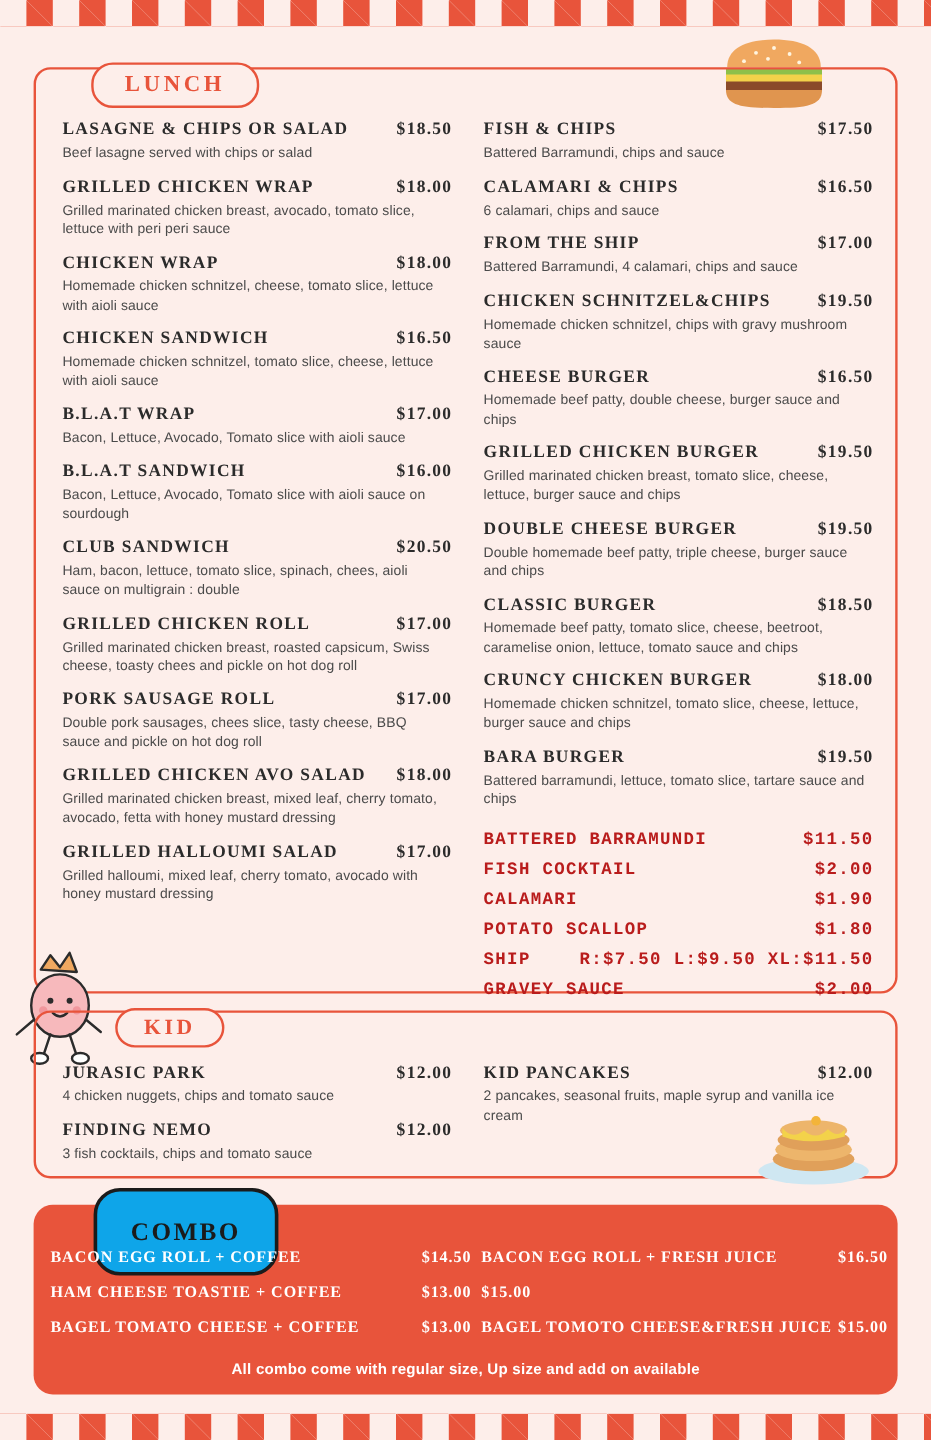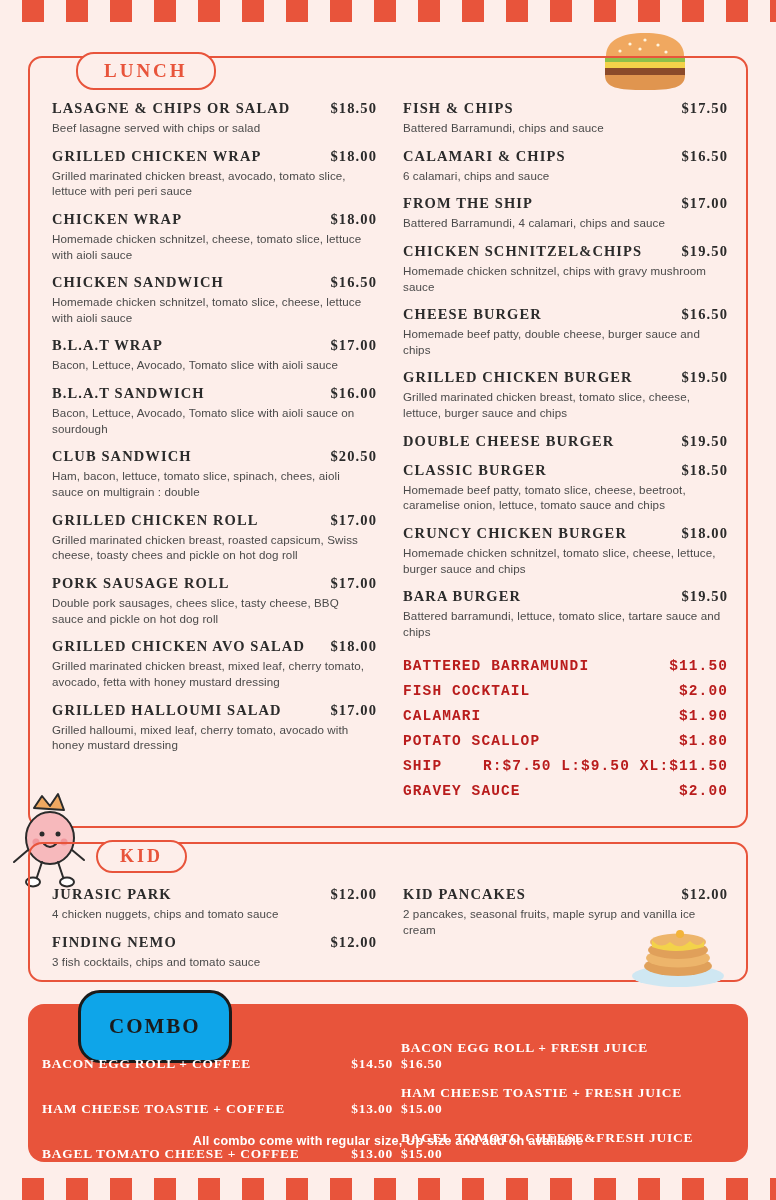--- a/index.html
+++ b/index.html
@@ -129,21 +129,21 @@
     display: flex;
     justify-content: space-between;
     align-items: baseline;
     font-family: "Liberation Serif", serif;
     font-weight: bold;
     color: #fff;
     font-size: 13.4px;
     letter-spacing: 0.8px;
   }
   .combo-cell.left { width: 358px; padding-left: 6px; align-items: flex-end; }
-  .combo-cell.right { width: 348px; padding-left: 8px; flex-direction: column; }
+  .combo-cell.right { width: 348px; padding-left: 8px; }
   .combo-note {
     position: absolute;
     left: 0; top: 1134px;
     width: 776px;
     text-align: center;
     color: #fff;
     font-size: 12.6px;
     font-weight: bold;
     letter-spacing: 0.2px;
   }
@@ -303,20 +303,21 @@
             <span class="item-name">GRILLED CHICKEN BURGER</span>
             <span class="item-price">$19.50</span>
           </div>
         <div class="item-desc">Grilled marinated chicken breast, tomato slice, cheese, lettuce, burger sauce and chips</div>
       </div>
       <div class="item">
         <div class="item-head">
             <span class="item-name">DOUBLE CHEESE BURGER</span>
             <span class="item-price">$19.50</span>
           </div>
+        <div class="item-desc">Double homemade beef patty, triple cheese, burger sauce and chips</div>
       </div>
       <div class="item">
         <div class="item-head">
             <span class="item-name">CLASSIC BURGER</span>
             <span class="item-price">$18.50</span>
           </div>
         <div class="item-desc">Homemade beef patty, tomato slice, cheese, beetroot, caramelise onion, lettuce, tomato sauce and chips</div>
       </div>
       <div class="item">
         <div class="item-head">
@@ -433,21 +434,20 @@
           <span>BACON EGG ROLL + FRESH JUICE</span>
           <span>$16.50</span>
         </div>
     </div>
     <div class="combo-line">
       <div class="combo-cell left">
           <span>HAM CHEESE TOASTIE + COFFEE</span>
           <span>$13.00</span>
         </div>
       <div class="combo-cell right">
-          <span>HAM CHEESE TOASTIE + FRESH JUICE</span>
           <span>$15.00</span>
         </div>
     </div>
     <div class="combo-line">
       <div class="combo-cell left">
           <span>BAGEL TOMATO CHEESE + COFFEE</span>
           <span>$13.00</span>
         </div>
       <div class="combo-cell right">
           <span>BAGEL TOMOTO CHEESE&amp;FRESH JUICE</span>

